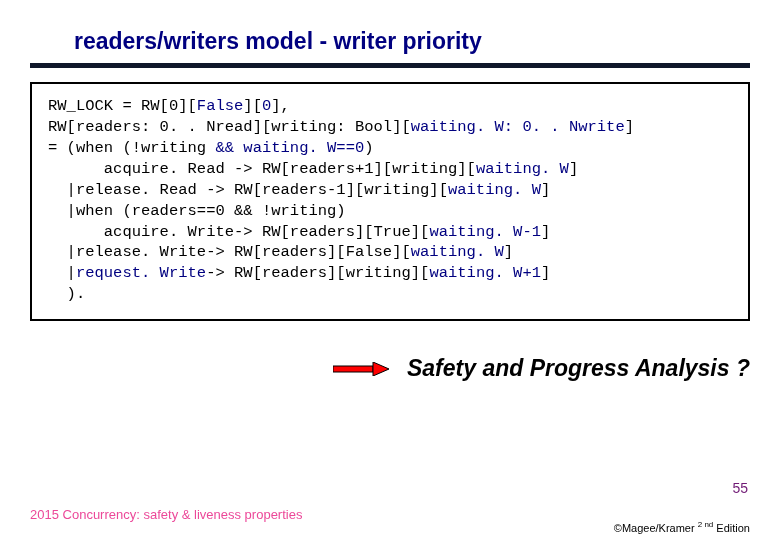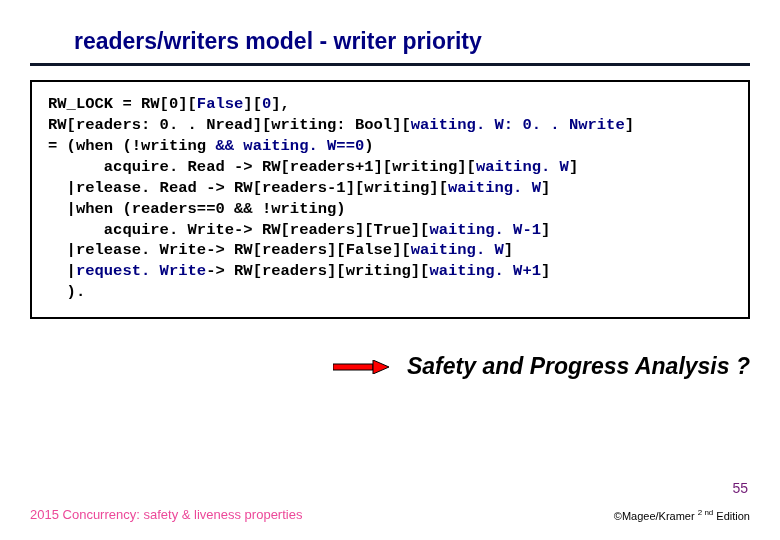--- a/index.html
+++ b/index.html
@@ -15,30 +15,30 @@
   .slide {
     width: 780px;
     height: 540px;
     position: relative;
   }
   .title {
     color: #000080;
     font-weight: bold;
     font-size: 23px;
     padding: 28px 0 8px 44px;
-    border-bottom: 3px solid #0f172a;
+    border-bottom: 5px solid #0f172a;
     margin: 0 30px 0 30px;
   }
   .code-box {
     margin: 14px 30px 0 30px;
     border: 2px solid #000;
     padding: 12px 14px 14px 16px;
     font-family: "Courier New", Courier, monospace;
     font-size: 15.5px;
-    font-weight: bold;
+    font-weight: normal;
     line-height: 1.35;
     color: #000;
     white-space: pre;
   }
   .code-box .hl { color: #000080; }
   .question-row {
     display: flex;
     align-items: center;
     margin: 34px 30px 0 0;
     justify-content: flex-end;
@@ -66,21 +66,21 @@
   .footer-left {
     position: absolute;
     left: 30px;
     bottom: 18px;
     font-size: 13px;
     color: #ec4899;
   }
   .footer-right {
     position: absolute;
     right: 30px;
-    bottom: 18px;
+    bottom: 6px;
     font-size: 11px;
     color: #000;
   }
   .footer-right .sup {
     vertical-align: super;
     font-size: 8px;
   }
 </style>
 </head>
 <body>

